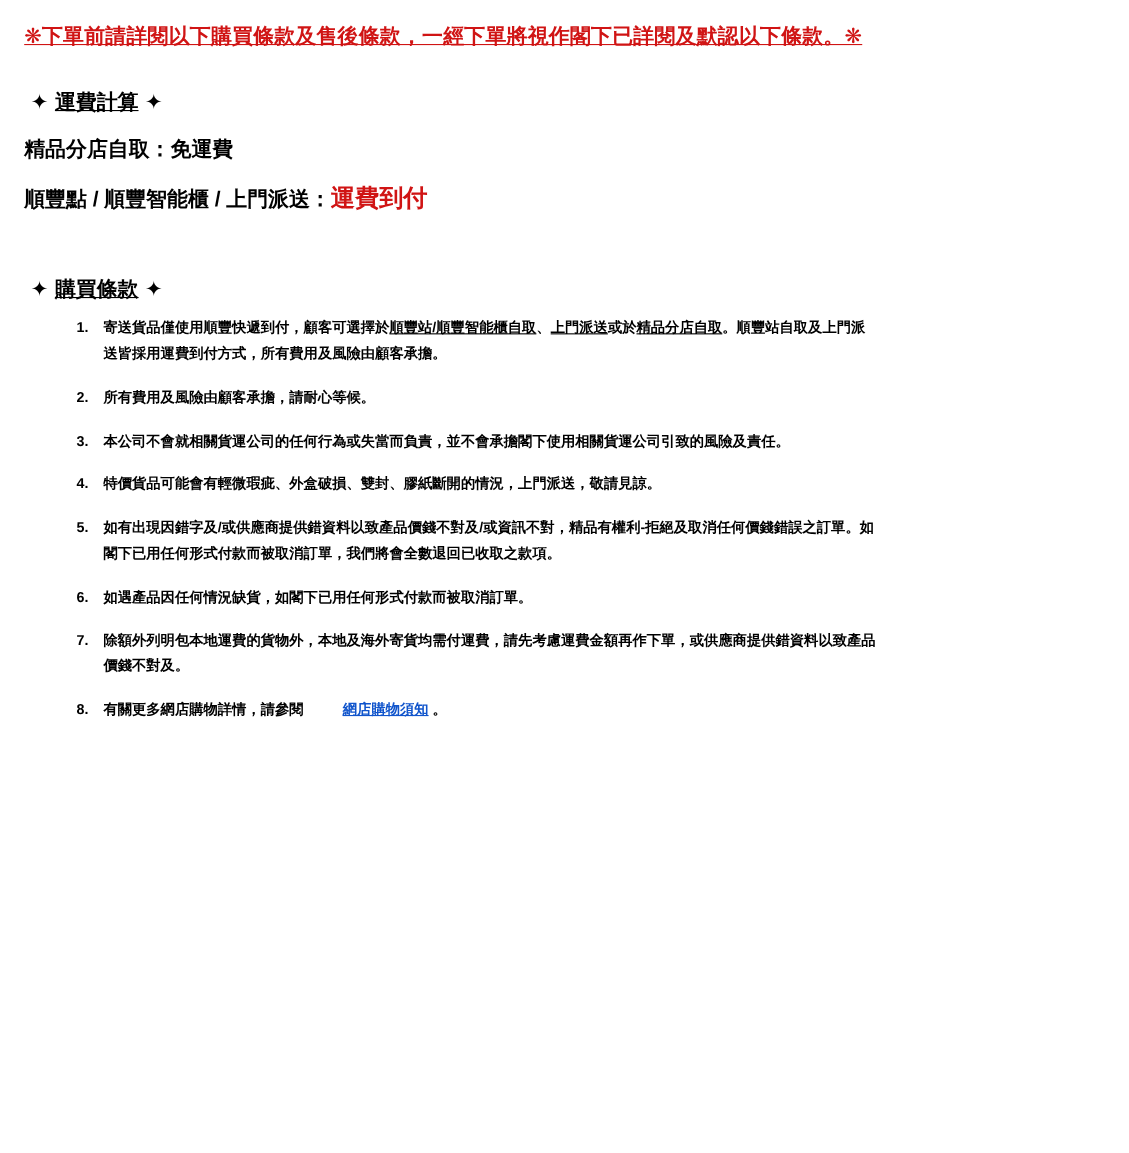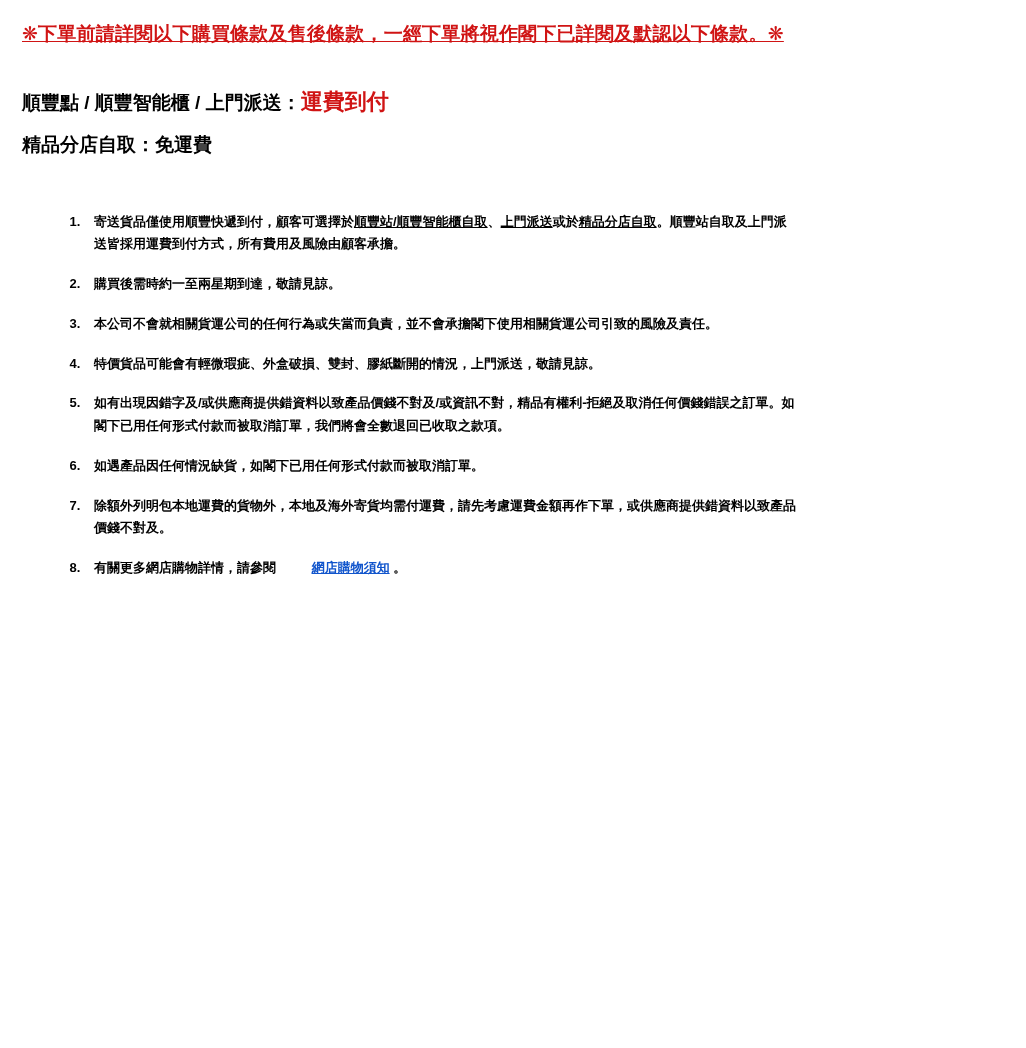--- a/index.html
+++ b/index.html
@@ -92,34 +92,40 @@
   .heading-wrap { margin-bottom: 8px; }
 </style>
 </head>
 <body>
 
 <div class="page">
 
   <div class="notice">❋下單前請詳閱以下購買條款及售後條款，一經下單將視作閣下已詳閱及默認以下條款。❋</div>
 
   <div class="shipping-block">
+    <div class="section-heading heading-wrap">
+      <span class="deco">✦</span><span>運費計算</span><span class="deco">✦</span>
+    </div>
+    <div class="ship-line">精品分店自取：免運費</div>
     <div class="ship-line">
       <span class="ship-label">順豐點 / 順豐智能櫃 / 上門派送：</span><span class="ship-emph">運費到付</span>
     </div>
-    <div class="ship-line">精品分店自取：免運費</div>
   </div>
 
   <div class="terms-block">
+    <div class="section-heading heading-wrap">
+      <span class="deco">✦</span><span>購買條款</span><span class="deco">✦</span>
+    </div>
 
     <ol class="terms">
       <li>
         <span>寄送貨品僅使用順豐快遞到付，顧客可選擇於</span><span class="u">順豐站/順豐智能櫃自取</span><span>、</span><span class="u">上門派送</span><span>或於</span><span class="u">精品分店自取</span><span>。順豐站自取及上門派送皆採用運費到付方式，所有費用及風險由顧客承擔。</span>
       </li>
       <li>
-        <span>購買後需時約一至兩星期到達，敬請見諒。</span>
+        <span>所有費用及風險由顧客承擔，請耐心等候。</span>
       </li>
       <li>
         <span>本公司不會就相關貨運公司的任何行為或失當而負責，並不會承擔閣下使用相關貨運公司引致的風險及責任。</span>
       </li>
       <li>
         <span>特價貨品可能會有輕微瑕疵、外盒破損、雙封、膠紙斷開的情況，上門派送，敬請見諒。</span>
       </li>
       <li>
         <span>如有出現因錯字及/或供應商提供錯資料以致產品價錢不對及/或資訊不對，精品有權利-拒絕及取消任何價錢錯誤之訂單。如閣下已用任何形式付款而被取消訂單，我們將會全數退回已收取之款項。</span>
       </li>

